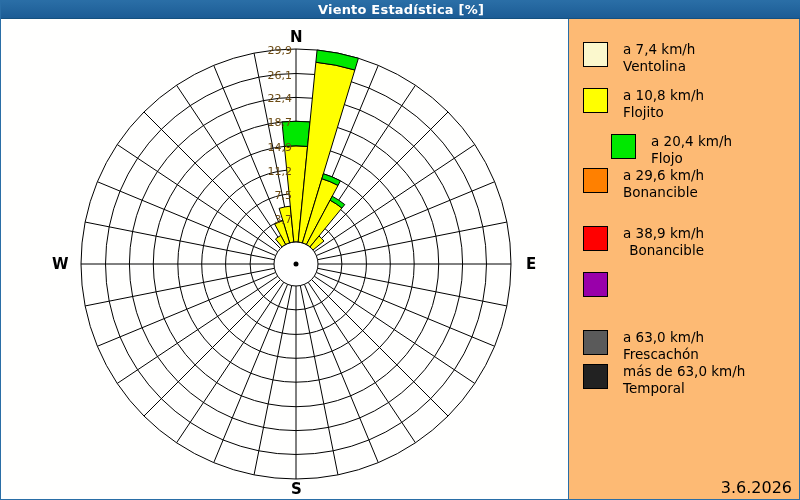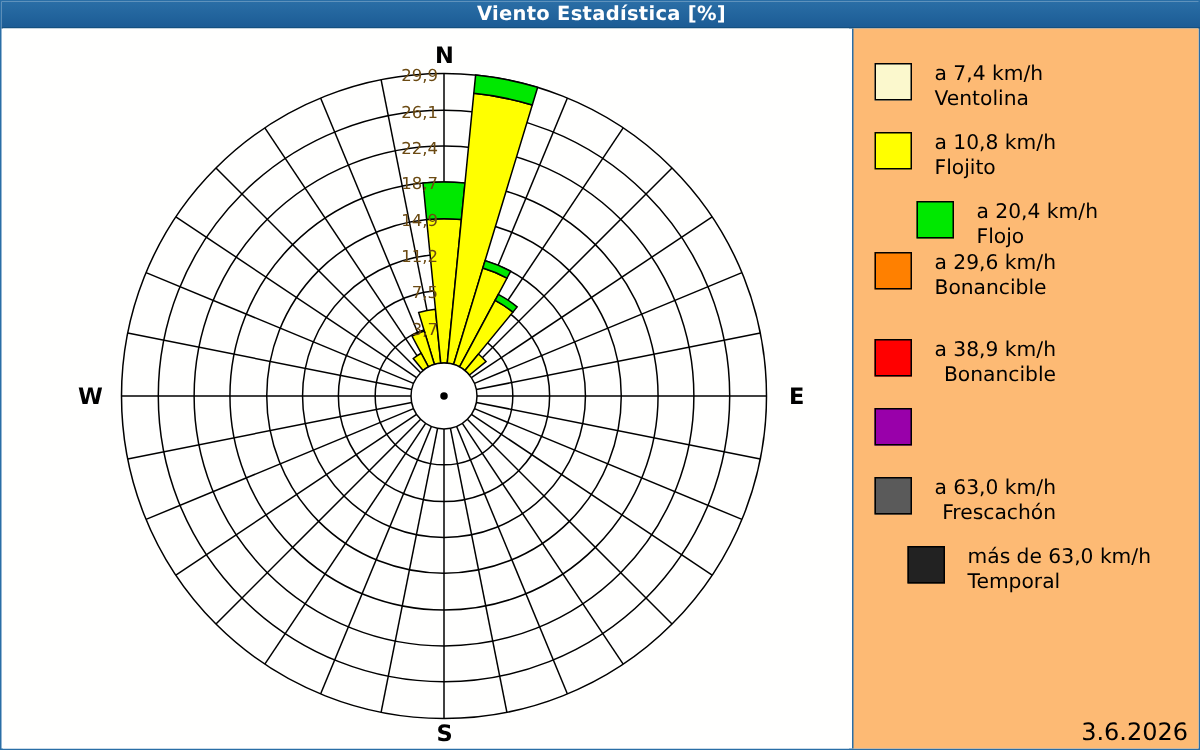--- a/index.html
+++ b/index.html
@@ -181,25 +181,25 @@
         <div class="swatch" style="background: rgb(255, 128, 0);"></div>
         <div class="legend-text"><span>a 29,6 km/h</span><span class="l2">Bonancible</span></div>
       </div>
       <div class="legend-row" style="top: 206px; text-align: right;">
         <div class="swatch" style="background: rgb(255, 0, 0);"></div>
         <div class="legend-text"><span>a 38,9 km/h</span><span class="l2">Bonancible</span></div>
       </div>
       <div class="legend-row" style="top: 252px;">
         <div class="swatch" style="background: rgb(153, 0, 170);"></div>
       </div>
-      <div class="legend-row" style="top: 298px; text-align: right;">
+      <div class="legend-row" style="top: 310px;">
         <div class="swatch" style="background: rgb(90, 90, 90);"></div>
         <div class="legend-text"><span>a 63,0 km/h</span><span class="l2">Frescachón</span></div>
       </div>
-      <div class="legend-row" style="top: 344px; margin-left: 22px;">
+      <div class="legend-row" style="top: 344px;">
         <div class="swatch" style="background: rgb(34, 34, 34);"></div>
         <div class="legend-text"><span>más de 63,0 km/h</span><span class="l2">Temporal</span></div>
       </div>
     </div>
 
   <div id="datestamp">3.6.2026</div>
 
 </div>
 
 </body></html>

